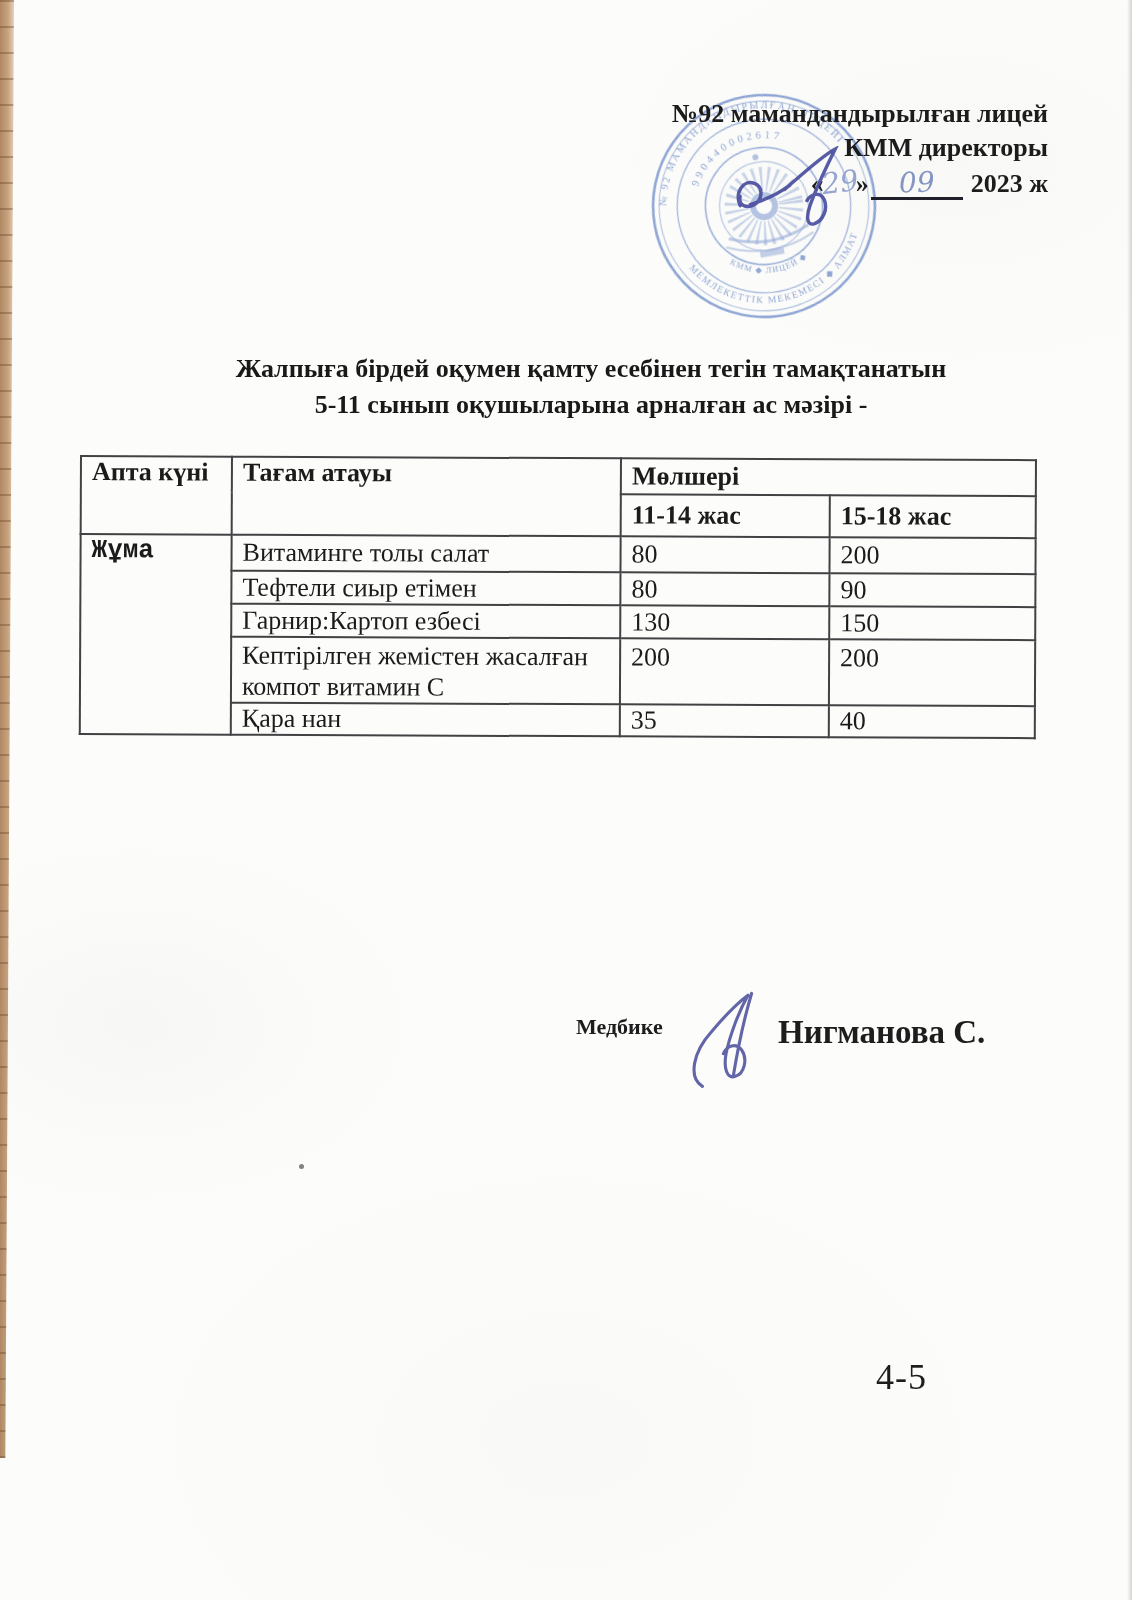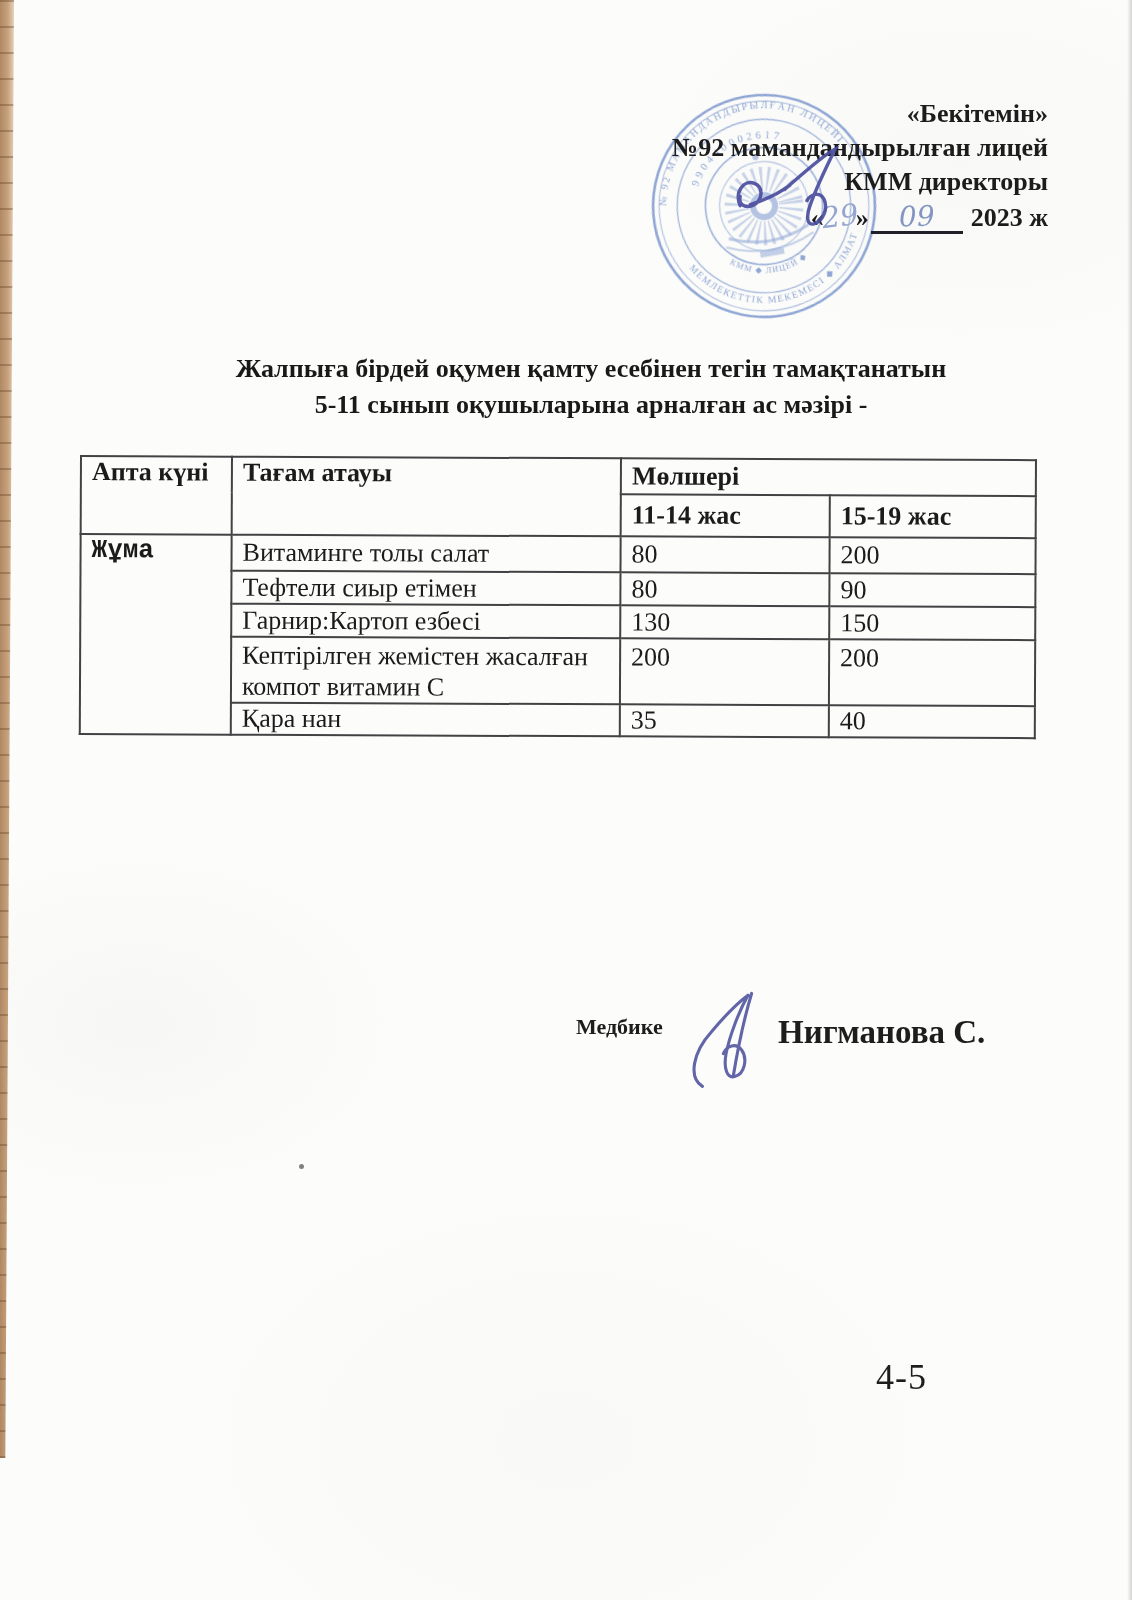--- a/index.html
+++ b/index.html
@@ -125,21 +125,20 @@
   </svg>
 
   <svg class="sig-director" viewBox="0 0 170 95" xmlns="http://www.w3.org/2000/svg">
     <path d="M14,58 C8,44 18,32 28,36 C38,40 36,54 26,58 C18,61 12,56 14,49
              M24,57 C40,52 52,46 63,38
              M58,42 C74,28 96,8 108,2 C100,18 88,44 83,58 C79,69 80,78 87,76
              C96,73 101,61 97,52 C93,44 84,46 80,53" fill="none" stroke="#4a4d9d" stroke-width="3.4" stroke-linecap="round" opacity=".92"></path>
   </svg>
 
   <div class="approval">
-    <div>«Бекітемін»</div>
     <div>№92 мамандандырылған лицей</div>
     <div>КММ директоры</div>
     <div><span>«</span><span class="hw hw-day">29</span><span>»</span><span class="date-underline"><span class="hw hw-month">09</span></span><span>2023 ж</span></div>
   </div>
 
   <div class="doc-title">
     <div>Жалпыға бірдей оқумен қамту есебінен тегін тамақтанатын</div>
     <div>5-11 сынып оқушыларына арналған ас мәзірі -</div>
   </div>
 
@@ -151,21 +150,21 @@
         <col class="col-a2">
     </colgroup>
     <tbody>
         <tr>
       <th class="th-day" rowspan="2">Апта күні</th>
       <th class="th-dish" rowspan="2">Тағам атауы</th>
       <th class="th-amount" colspan="2">Мөлшері</th>
     </tr>
     <tr>
       <th class="th-age">11-14 жас</th>
-      <th class="th-age">15-19 жас</th>
+      <th class="th-age">15-18 жас</th>
     </tr>
     <tr class="r1">
       <td class="cell-day" rowspan="5">Жұма</td>
       <td>Витаминге толы салат</td>
       <td>80</td>
       <td>200</td>
     </tr>
     <tr class="r2">
       <td>Тефтели сиыр етімен</td>
       <td>80</td>

